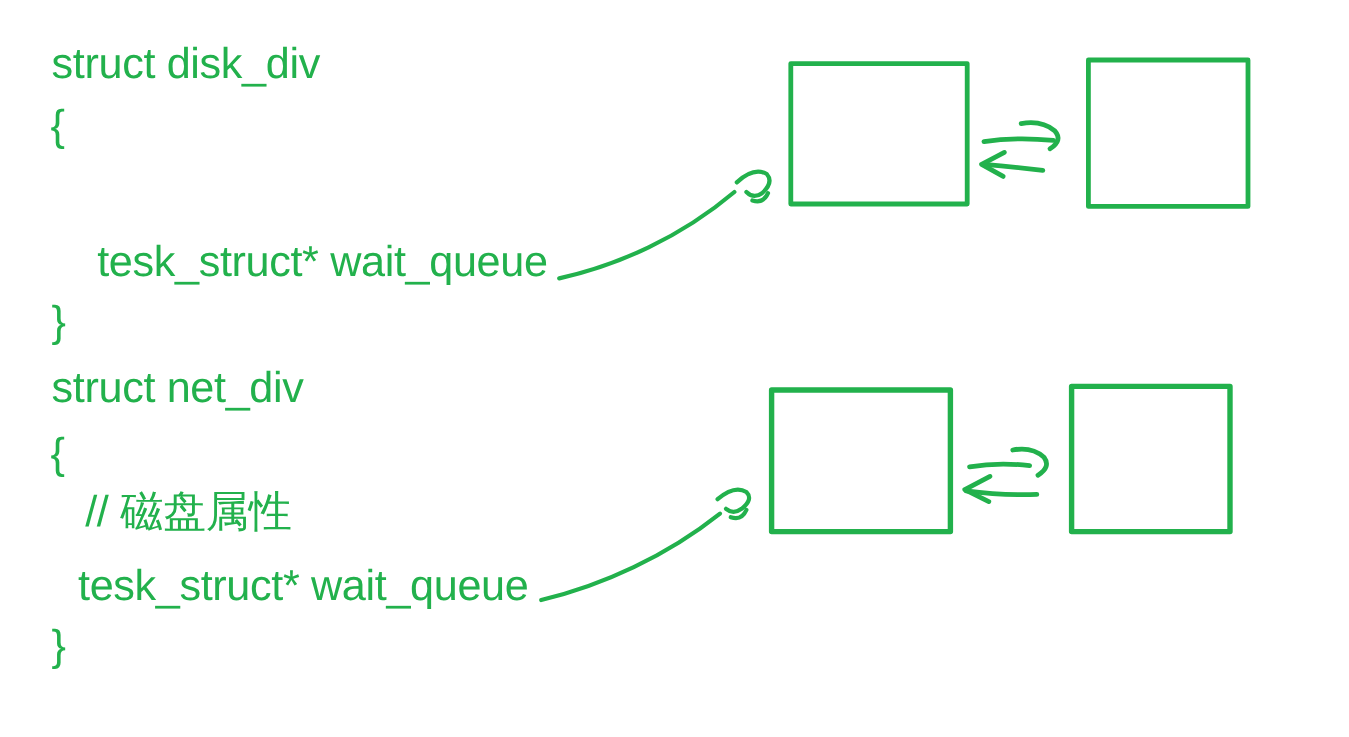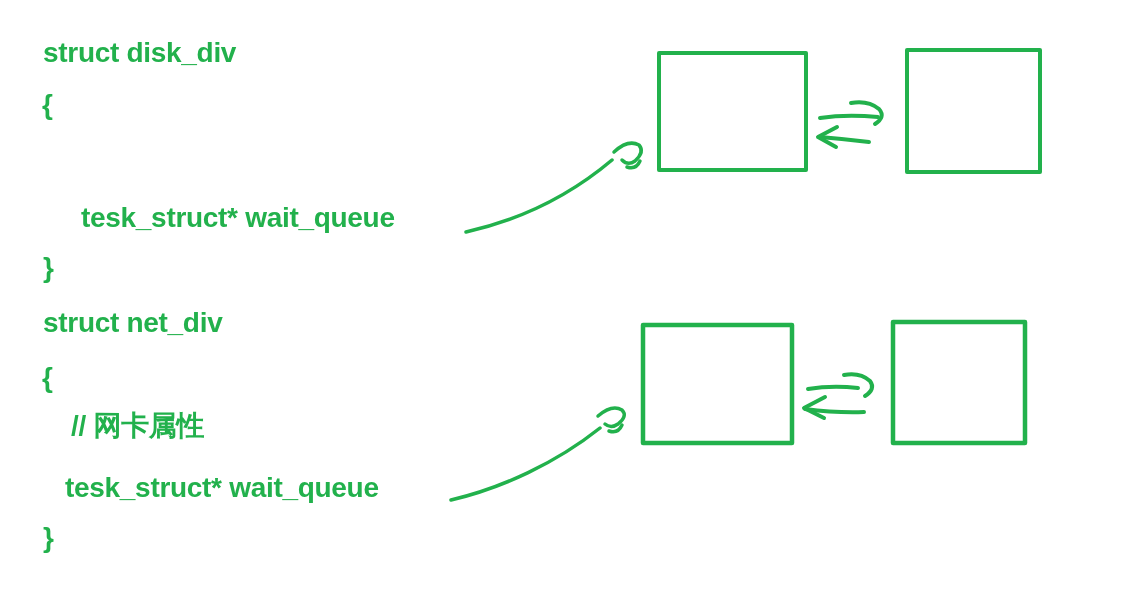--- a/index.html
+++ b/index.html
@@ -3,40 +3,40 @@
 <meta charset="utf-8">
 <style>
   :root { --ink:#22B14C; --bg:#FFFFFF; }
   html,body { margin:0; padding:0; background:var(--bg); }
   .canvas {
     position:relative; width:1124px; height:614px;
     background:var(--bg); overflow:hidden;
     font-family:"Liberation Sans","DejaVu Sans",sans-serif;
   }
   .t {
-    position:absolute; font-size:28px; line-height:36px;
+    position:absolute; font-size:36px; line-height:36px;
     letter-spacing:-0.3px; color:var(--ink); white-space:pre;
-    font-weight:700;
+    font-weight:400;
   }
   svg.overlay { position:absolute; left:0; top:0; color:var(--ink); }
   svg .stroke { fill:none; stroke:currentColor; stroke-linecap:round; stroke-linejoin:round; }
 </style>
 </head>
 <body>
 
 <div class="canvas">
 
   <div class="t" style="left:43px; top:35px;">struct disk_div</div>
   <div class="t" style="left:42px; top:87px;">{</div>
   <div class="t" style="left:81px; top:200px;">tesk_struct* wait_queue</div>
   <div class="t" style="left:43px; top:250px;">}</div>
 
   <div class="t" style="left:43px; top:305px;text-align:center;">struct net_div</div>
   <div class="t" style="left:42px; top:360px;">{</div>
-  <div class="t" style="left:71px; top:408px;">// 网卡属性</div>
+  <div class="t" style="left:71px; top:408px;">// 磁盘属性</div>
   <div class="t" style="left:65px; top:470px;">tesk_struct* wait_queue</div>
   <div class="t" style="left:43px; top:520px;">}</div>
 
   <svg class="overlay" width="1124" height="614" viewBox="0 0 1124 614">
 
     <g>
       <rect class="stroke" x="659" y="53" width="147" height="117" stroke-width="4"></rect>
       <rect class="stroke" x="907" y="50" width="133" height="122" stroke-width="4"></rect>
 
       <g>

